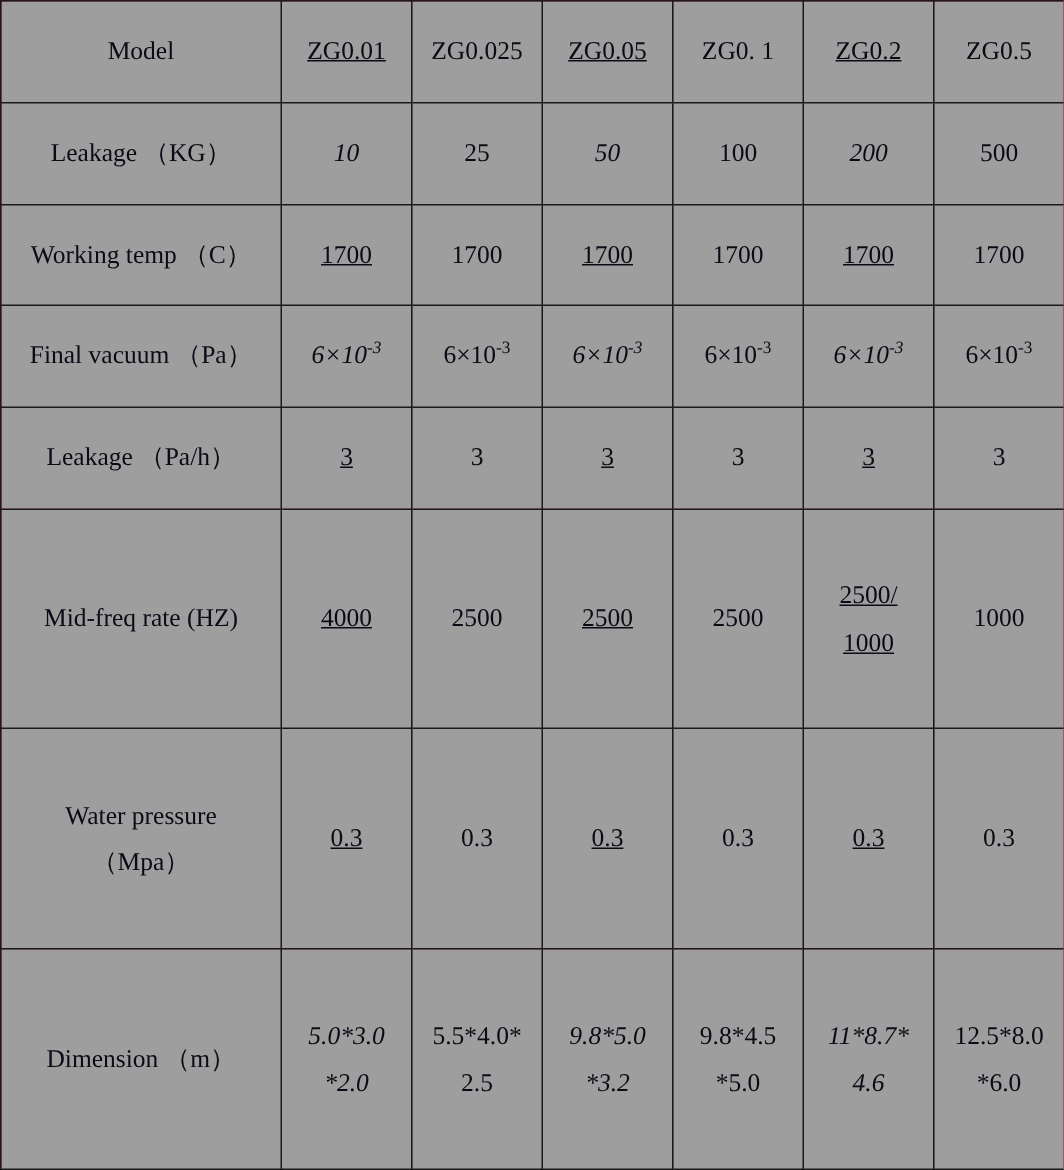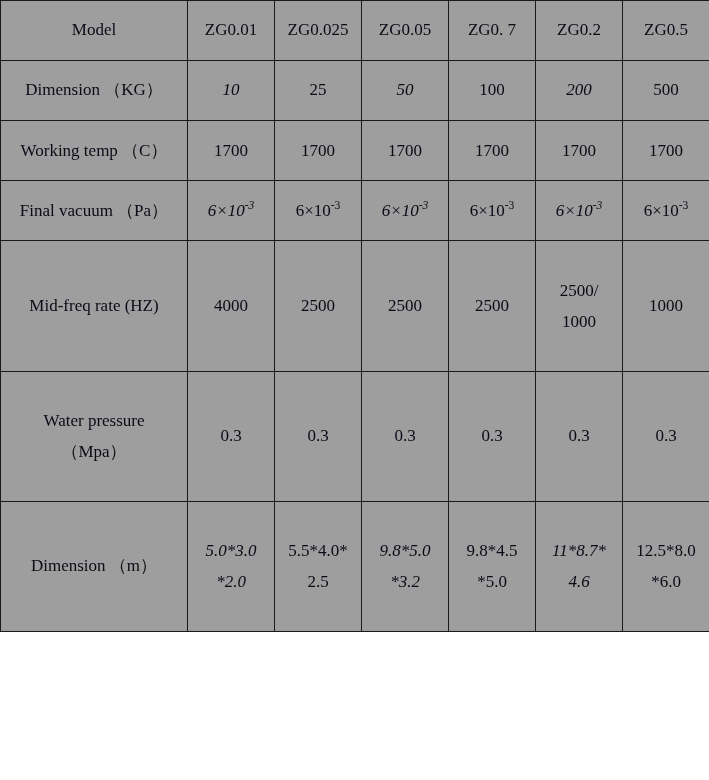--- a/index.html
+++ b/index.html
@@ -9,21 +9,21 @@
   }
   body {
     width: 709px;
     height: 780px;
     font-family: "Liberation Serif", "DejaVu Serif", serif;
     overflow: hidden;
   }
 
   #spec-table {
     width: 709px;
-    height: 632px;
+    height: 780px;
     border-collapse: collapse;
     table-layout: fixed;
     background: #be185d;
   }
 
   #spec-table td {
     border: 1px solid #1a1a1a;
     text-align: center;
     vertical-align: middle;
     color: #0b0b16;
@@ -32,21 +32,21 @@
     padding: 2px 1px;
     background: #9e9e9e;
   }
 
   
   .col-label { width: 187px; }
   .col-data  { width: 87px; }
 
   
   td.shade-med   { background: #9e9e9e; }
-  td.shade-dark  { background: #808080; }
+  td.shade-dark  { background: #808080; text-decoration: underline; }
   td.shade-light { background: #e3e3e3; font-style: italic; }
 
   td.label-cell {
     font-size: 17.5px;
     padding-left: 4px;
     padding-right: 4px;
   }
 
   td.header-cell {
     font-size: 18px;
@@ -79,27 +79,27 @@
       <col class="col-data">
       <col class="col-data">
   </colgroup>
   <tbody>
 
     <tr>
       <td class="label-cell shade-med">Model</td>
       <td class="header-cell shade-dark">ZG0.01</td>
       <td class="header-cell shade-med">ZG0.025</td>
       <td class="header-cell shade-dark">ZG0.05</td>
-      <td class="header-cell shade-med">ZG0. 7</td>
+      <td class="header-cell shade-med">ZG0. 1</td>
       <td class="header-cell shade-dark">ZG0.2</td>
       <td class="header-cell shade-med">ZG0.5</td>
     </tr>
 
     <tr>
-      <td class="label-cell shade-med">Dimension （KG）</td>
+      <td class="label-cell shade-med">Leakage （KG）</td>
       <td class="shade-light">10</td>
       <td class="shade-med">25</td>
       <td class="shade-light">50</td>
       <td class="shade-med">100</td>
       <td class="shade-light">200</td>
       <td class="shade-med">500</td>
     </tr>
 
     <tr>
       <td class="label-cell shade-med">Working temp （C）</td>
@@ -114,20 +114,29 @@
     <tr>
       <td class="label-cell shade-med">Final vacuum （Pa）</td>
       <td class="shade-light"><span>6×10</span><sup>-3</sup></td>
       <td class="shade-med"><span>6×10</span><sup>-3</sup></td>
       <td class="shade-light"><span>6×10</span><sup>-3</sup></td>
       <td class="shade-med"><span>6×10</span><sup>-3</sup></td>
       <td class="shade-light"><span>6×10</span><sup>-3</sup></td>
       <td class="shade-med"><span>6×10</span><sup>-3</sup></td>
     </tr>
 
+    <tr>
+      <td class="label-cell shade-med">Leakage （Pa/h）</td>
+      <td class="shade-dark">3</td>
+      <td class="shade-med">3</td>
+      <td class="shade-dark">3</td>
+      <td class="shade-med">3</td>
+      <td class="shade-dark">3</td>
+      <td class="shade-med">3</td>
+    </tr>
 
 
     <tr>
       <td class="label-cell shade-med">Mid-freq rate (HZ)</td>
       <td class="shade-dark">4000</td>
       <td class="shade-med">2500</td>
       <td class="shade-dark">2500</td>
       <td class="shade-med">2500</td>
       <td class="shade-dark">
         <span class="two-line">

